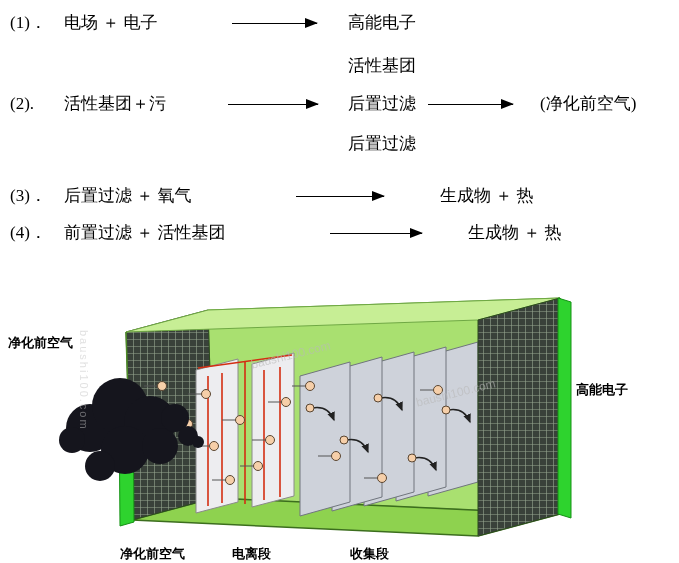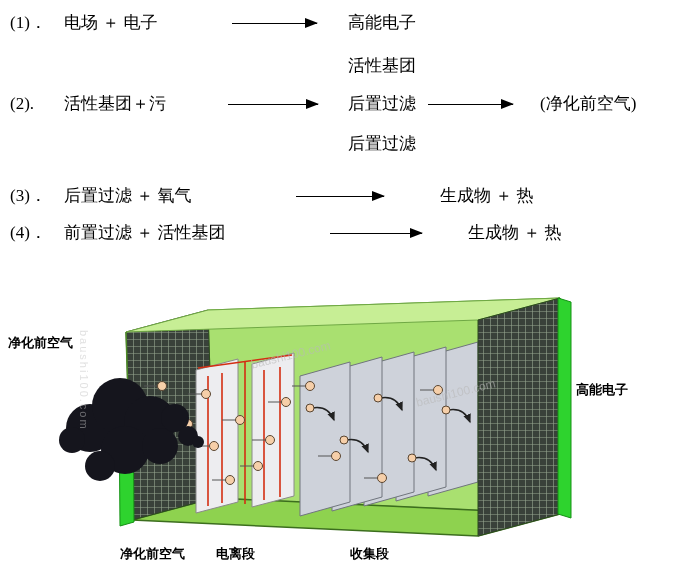--- a/index.html
+++ b/index.html
@@ -152,21 +152,21 @@
       <circle cx="175" cy="128" r="14"></circle>
       <circle cx="188" cy="146" r="10"></circle>
       <circle cx="198" cy="152" r="6"></circle>
       <circle cx="72" cy="150" r="13"></circle>
     </g>
   </svg>
 
   <span class="dlabel" style="left:8px;top:310px">净化前空气</span>
   <span class="dlabel" style="left:576px;top:357px">高能电子</span>
   <span class="dlabel" style="left:120px;top:521px">净化前空气</span>
-  <span class="dlabel" style="left:216px;top:521px">电离段</span>
+  <span class="dlabel" style="left:232px;top:521px">电离段</span>
   <span class="dlabel" style="left:350px;top:521px">收集段</span>
   <span class="dlabel" style="left:506px;top:544px">后置过滤</span>
 
   <span class="wm" style="left:250px;top:348px">baushi100.com</span>
   <span class="wm" style="left:415px;top:386px">baushi100.com</span>
   <span class="wm-v" style="left:78px;top:330px">baushi100.com</span>
 
 </div>
 
 </body></html>

